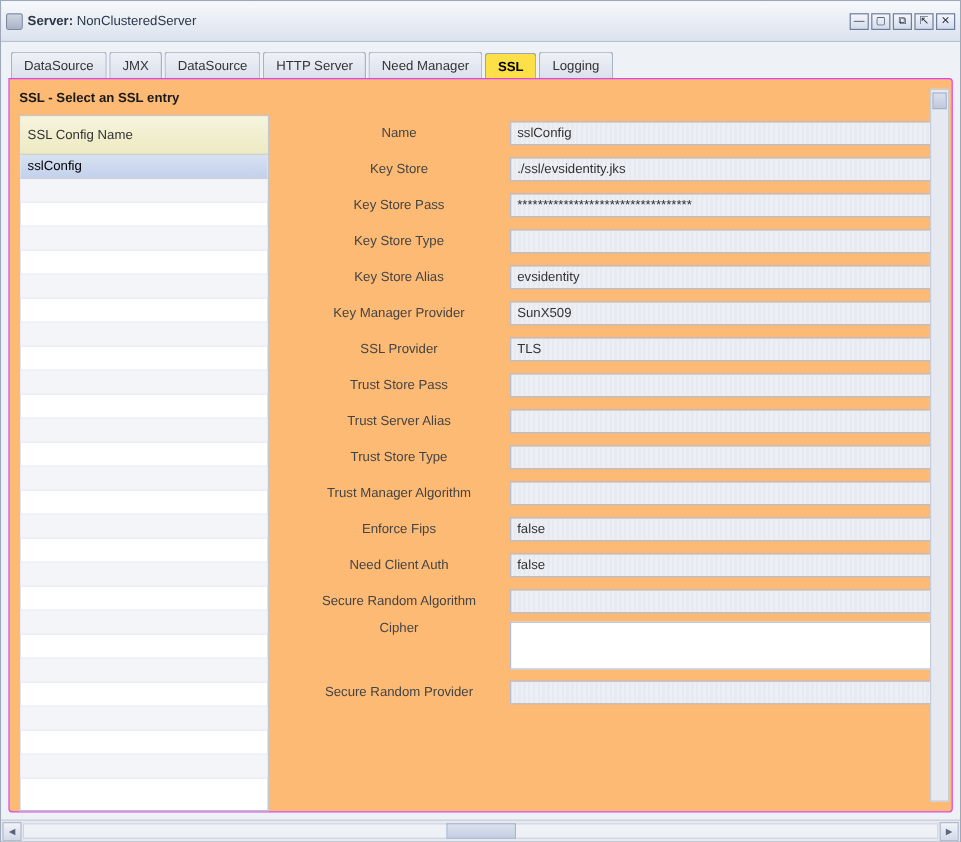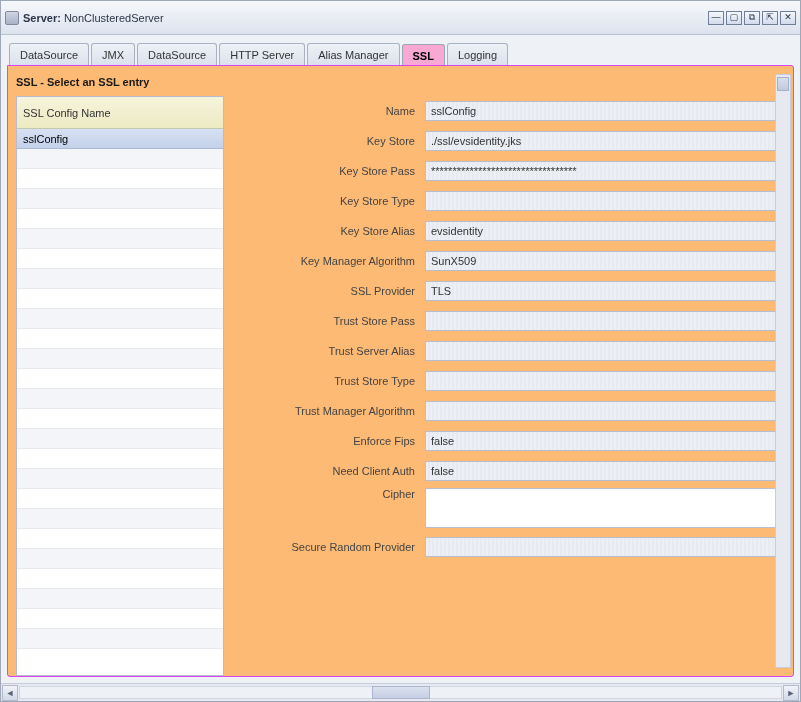--- a/index.html
+++ b/index.html
@@ -69,21 +69,21 @@
     padding:0 10px;
     border:1px solid #a9b2c3;
     border-bottom:none;
     background: linear-gradient(#eef1f6,#dbe1ec);
     border-radius:3px 3px 0 0;
     display:flex; align-items:center;
     color:#333;
     cursor:default;
   }
   .tab.active {
-    background:#f9a8d4;
+    background:#fde047;
     position:relative;
     top:1px;
     font-weight:bold;
     color:#000;
     border-color:#9aa5b8;
   }
   .panel {
     flex:1;
     background:#fdba74;
     border:1px solid #d946ef;
@@ -139,21 +139,21 @@
     padding-right:4px;
   }
   .form-row {
     display:flex;
     align-items:center;
     height:30px;
   }
   .form-row.cipher { height:46px; align-items:flex-start; padding-top:2px;}
   .form-label {
     width:175px;
-    text-align:right;
+    text-align:center;
     padding-right:10px;
     color:#444;
   }
   .form-field {
     flex:1;
     height:20px;
     border:1px solid #b7bfcf;
     background: repeating-linear-gradient(90deg,#eceff4,#eceff4 2px,#e7eaf0 2px,#e7eaf0 4px);
     padding:0 5px;
     display:flex; align-items:center;
@@ -227,21 +227,21 @@
       <div class="tab">
           <span>JMX</span>
         </div>
       <div class="tab">
           <span>DataSource</span>
         </div>
       <div class="tab">
           <span>HTTP Server</span>
         </div>
       <div class="tab">
-          <span>Alias Manager</span>
+          <span>Need Manager</span>
         </div>
       <div class="tab active">
           <span>SSL</span>
         </div>
       <div class="tab">
           <span>Logging</span>
         </div>
     </div>
 
     <div class="panel">
@@ -293,21 +293,21 @@
             </div>
             <div class="form-row">
               <div class="form-label">Key Store Type</div>
               <div class="form-field"></div>
             </div>
             <div class="form-row">
               <div class="form-label">Key Store Alias</div>
               <div class="form-field">evsidentity</div>
             </div>
             <div class="form-row">
-              <div class="form-label">Key Manager Algorithm</div>
+              <div class="form-label">Key Manager Provider</div>
               <div class="form-field">SunX509</div>
             </div>
             <div class="form-row">
               <div class="form-label">SSL Provider</div>
               <div class="form-field">TLS</div>
             </div>
             <div class="form-row">
               <div class="form-label">Trust Store Pass</div>
               <div class="form-field"></div>
             </div>
@@ -323,20 +323,24 @@
               <div class="form-label">Trust Manager Algorithm</div>
               <div class="form-field"></div>
             </div>
             <div class="form-row">
               <div class="form-label">Enforce Fips</div>
               <div class="form-field">false</div>
             </div>
             <div class="form-row">
               <div class="form-label">Need Client Auth</div>
               <div class="form-field">false</div>
+            </div>
+            <div class="form-row">
+              <div class="form-label">Secure Random Algorithm</div>
+              <div class="form-field"></div>
             </div>
             <div class="form-row cipher">
               <div class="form-label">Cipher</div>
               <div class="form-field multiline"></div>
             </div>
             <div class="form-row">
               <div class="form-label">Secure Random Provider</div>
               <div class="form-field"></div>
             </div>
           </div>

